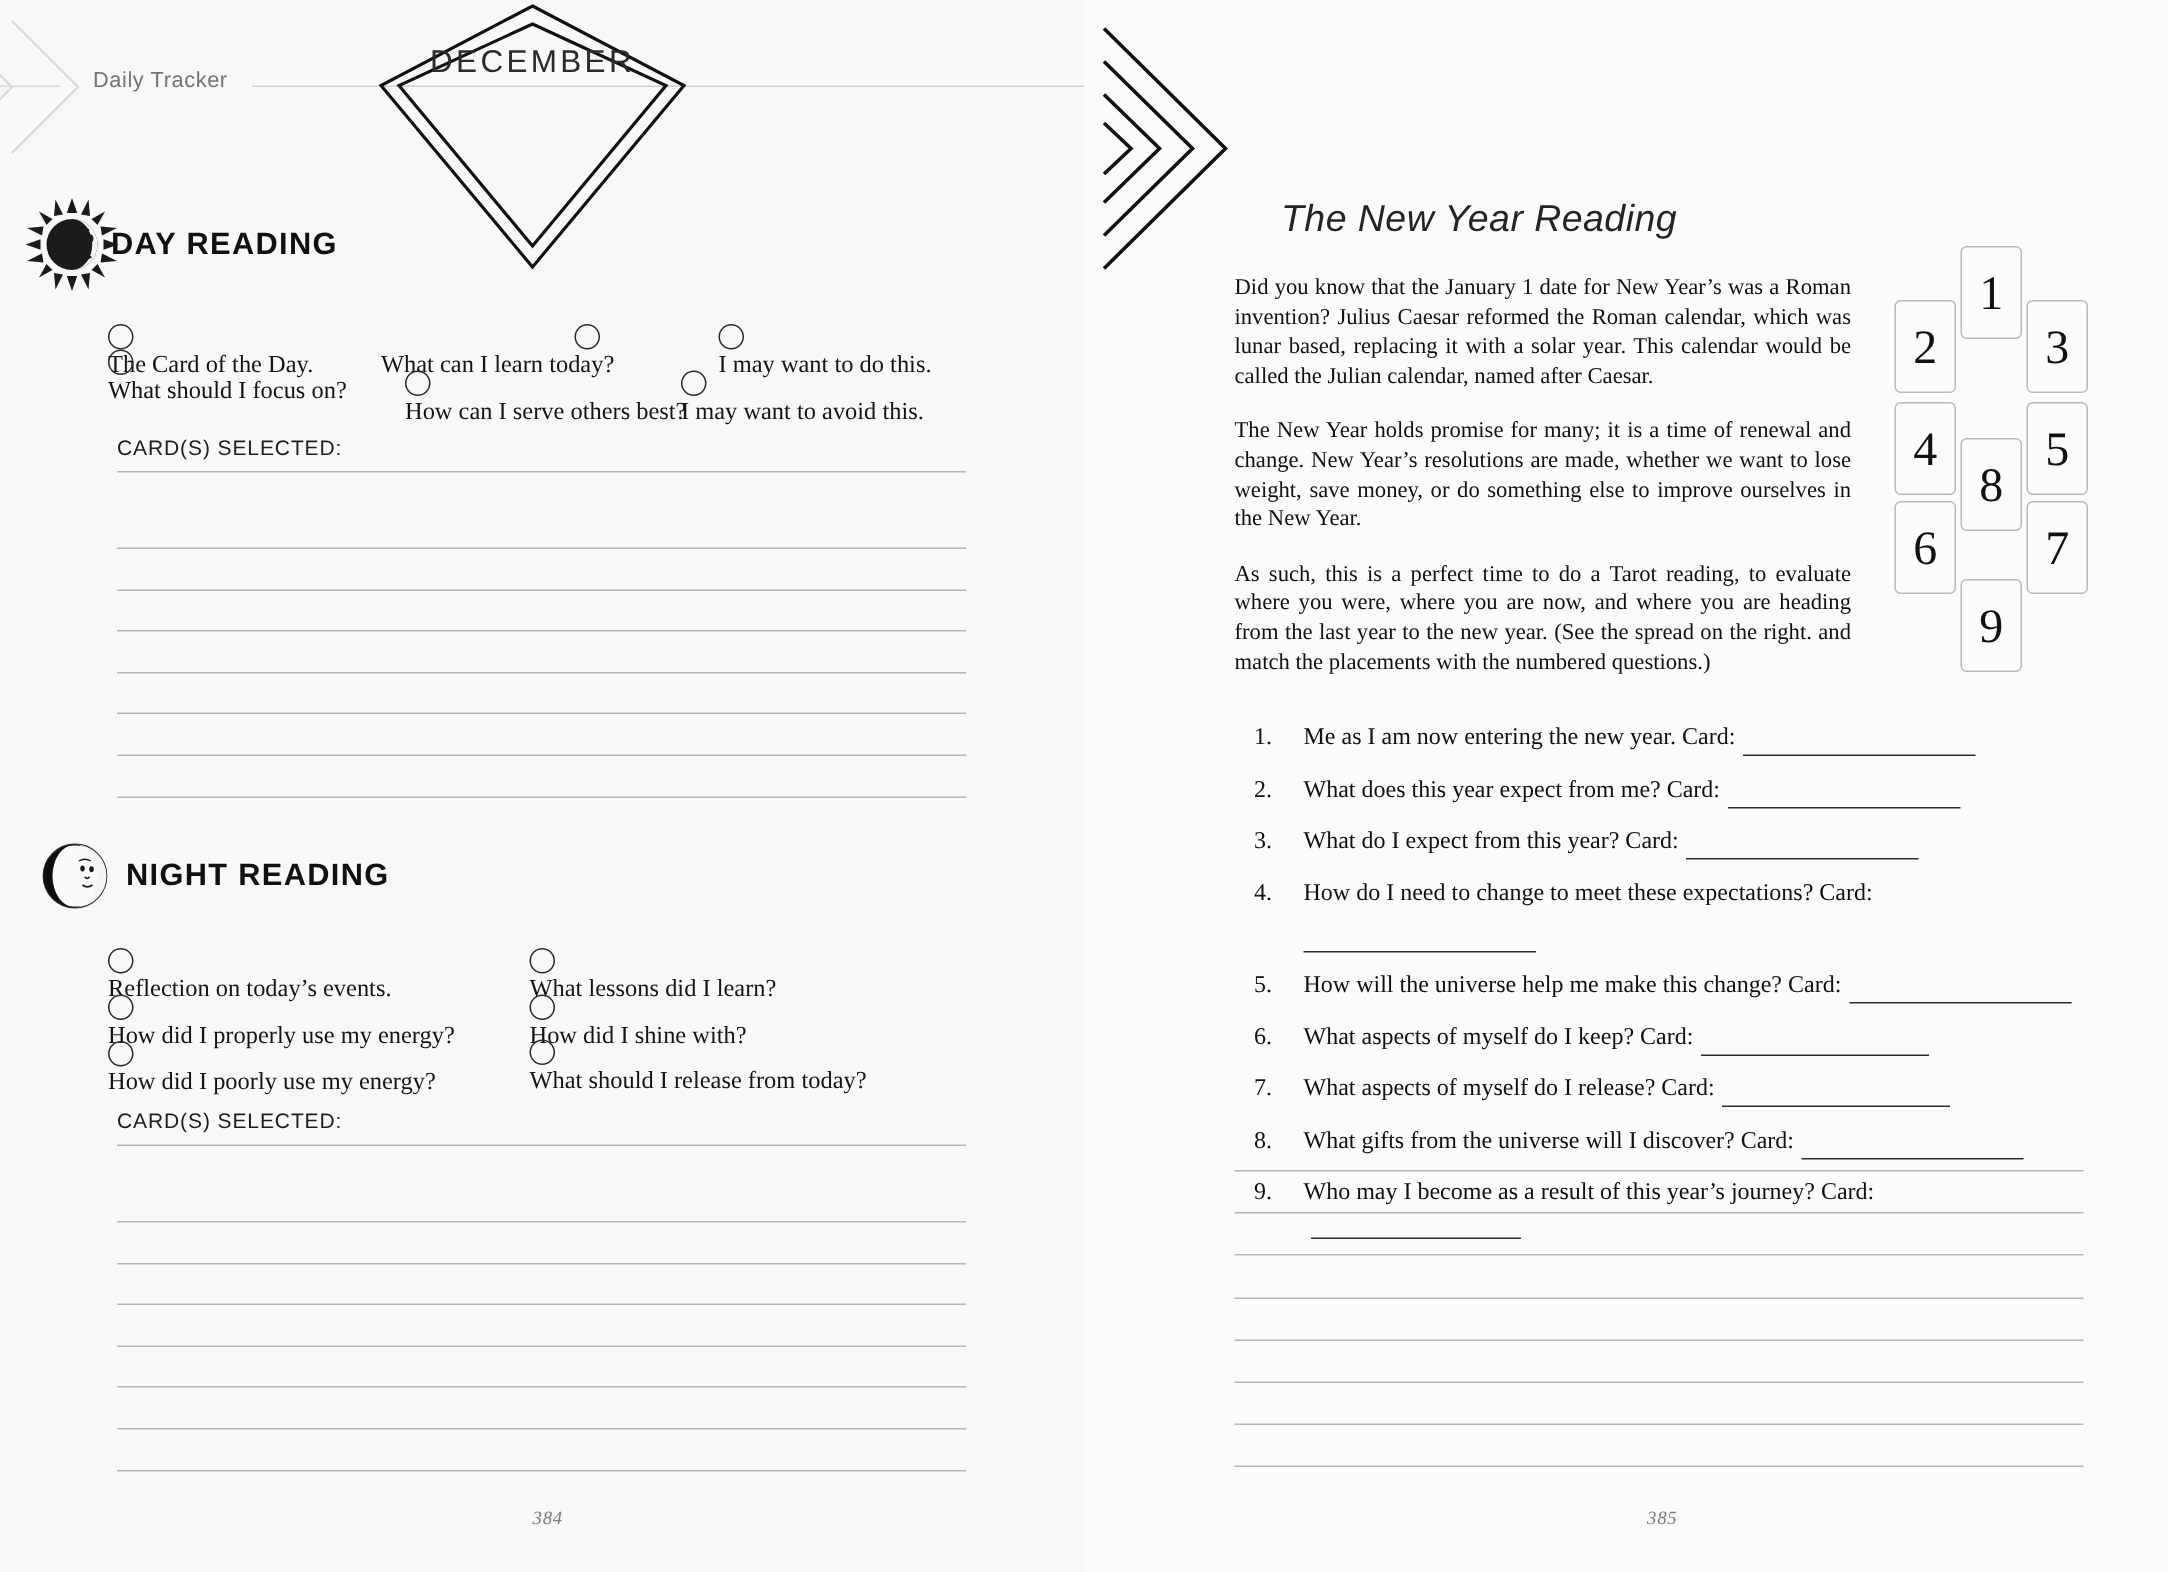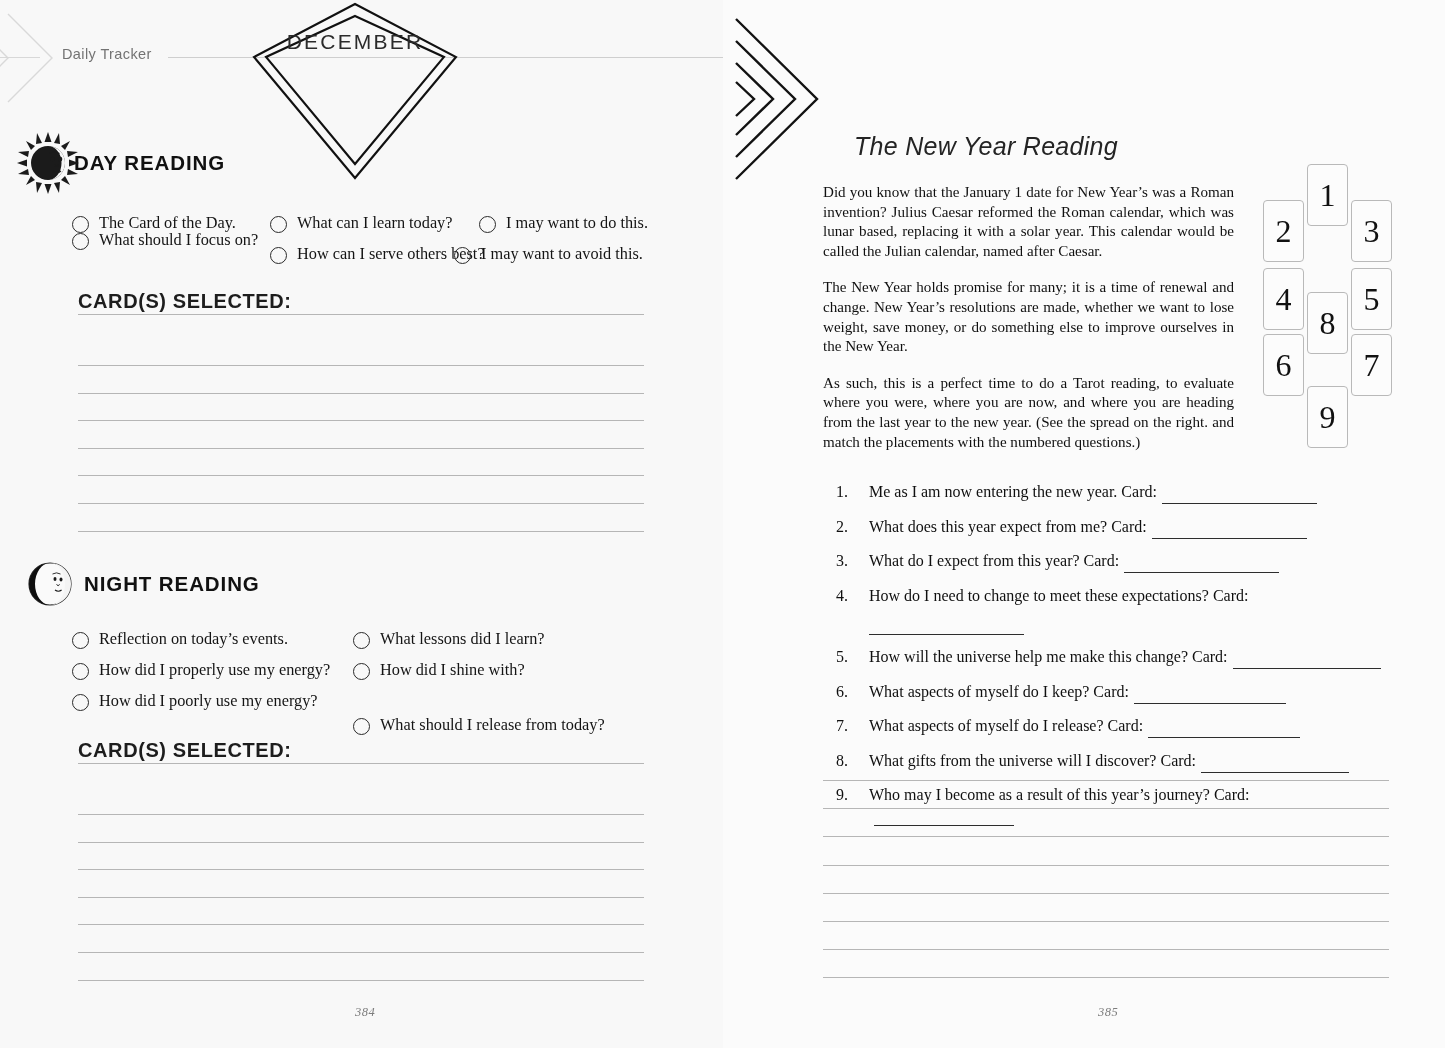--- a/index.html
+++ b/index.html
@@ -55,29 +55,29 @@
     font-size:20.5px;font-weight:700;letter-spacing:.9px;color:#111;
   }
   .icon-sun{width:64px;height:64px;flex:0 0 64px;position:relative;margin-right:-6px;}
   .icon-moon{width:44px;height:44px;flex:0 0 44px;position:relative;margin-right:12px;}
 
   
   .opts{position:absolute;}
   .opt{
     position:absolute;display:flex;align-items:flex-start;
     font-family:"Liberation Serif", serif;
-    font-size:16.3px;color:#141414;white-space:nowrap;
+    font-size:16.3px;color:#141414;white-space:nowrap;flex-direction:column;
   }
   .radio{
     width:15px;height:15px;border:1.4px solid #2a2a2a;border-radius:50%;
     flex:0 0 15px;margin-right:10px;margin-top:3px;background:transparent;
   }
 
   .cards-label{
-    position:absolute;font-size:20px;letter-spacing:.6px;color:#1d1d1d;font-weight:700;
+    position:absolute;font-size:14px;letter-spacing:.6px;color:#1d1d1d;font-weight:400;
   }
 
   .rule{
     position:absolute;height:1px;background:#b6b6b6;
   }
 
   .folio{
     position:absolute;bottom:28px;font-family:"Liberation Serif", serif;
     font-size:12.5px;font-style:italic;color:#7d7d7d;letter-spacing:.5px;text-align:center;
   }
@@ -197,21 +197,21 @@
 
     <div class="opts">
       <label class="opt" style="left:72px;top:213px;">
         <span class="radio"></span>
         <span>The Card of the Day.</span>
       </label>
       <label class="opt" style="left:72px;top:230px;">
         <span class="radio"></span>
         <span>What should I focus on?</span>
       </label>
-      <label class="opt" style="left:270px;top:213px;">
+      <label class="opt" style="left:254px;top:213px;align-items:flex-end;">
         <span class="radio"></span>
         <span>What can I learn today?</span>
       </label>
       <label class="opt" style="left:270px;top:244px;">
         <span class="radio"></span>
         <span>How can I serve others best?</span>
       </label>
       <label class="opt" style="left:479px;top:213px;">
         <span class="radio"></span>
         <span>I may want to do this.</span>
@@ -267,21 +267,21 @@
         <span>How did I poorly use my energy?</span>
       </label>
       <label class="opt" style="left:353px;top:629px;">
         <span class="radio"></span>
         <span>What lessons did I learn?</span>
       </label>
       <label class="opt" style="left:353px;top:660px;">
         <span class="radio"></span>
         <span>How did I shine with?</span>
       </label>
-      <label class="opt" style="left:353px;top:715px;">
+      <label class="opt" style="left:353px;top:690px;">
         <span class="radio"></span>
         <span>What should I release from today?</span>
       </label>
     </div>
 
     <div class="cards-label" style="left:78px;top:739px;">CARD(S) SELECTED:</div>
 
     <div id="night-lines">
         <div class="rule" style="left: 78px; width: 566px; top: 763px;"></div>
         <div class="rule" style="left: 78px; width: 566px; top: 814px;"></div>

